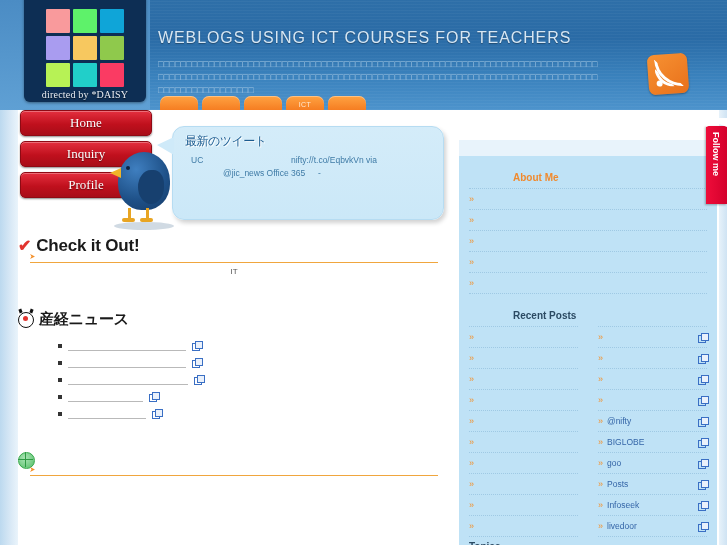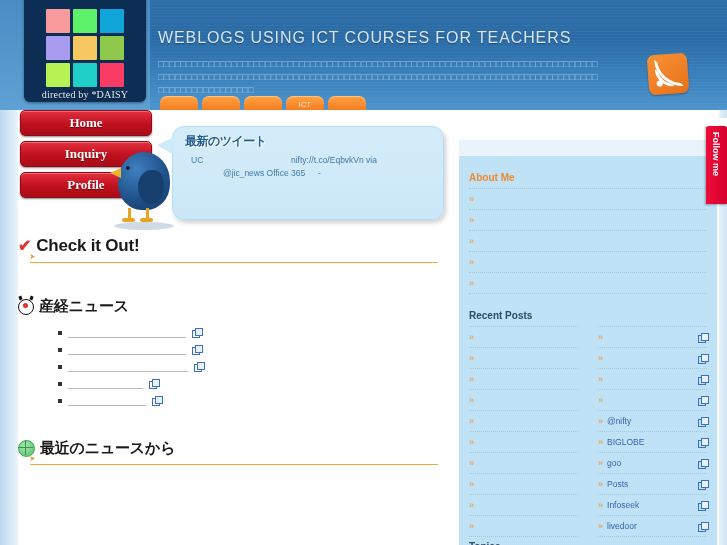--- a/index.html
+++ b/index.html
@@ -67,21 +67,21 @@
   .rss-icon .a2{width:22px;height:22px;}
 
   
   .tabs{position:absolute;left:160px;top:96px;height:16px;display:flex;gap:4px;}
   .tab{width:38px;height:16px;border-radius:7px 7px 0 0;
     background:linear-gradient(180deg,#ffa342 0%,#f4781d 100%);
     box-shadow:inset 0 1px 0 rgba(255,255,255,.35);
     color:#ffe9d2;font-size:7px;text-align:center;line-height:17px;letter-spacing:.4px;}
 
   
-  .navbtns{position:absolute;left:20px;top:110px;width:132px;font-weight:bold;}
+  .navbtns{position:absolute;left:20px;top:110px;width:132px;}
   .navbtn{display:block;width:130px;height:24px;margin-bottom:5px;border-radius:5px;
     background:linear-gradient(180deg,#e4303f 0%,#c0101d 55%,#a80d18 100%);
     border:1px solid #8f0a14;box-shadow:0 1px 2px rgba(0,0,0,.45),inset 0 1px 0 rgba(255,255,255,.3);
     color:#fff;font-family:"Liberation Serif",serif;font-size:13px;text-align:center;
     line-height:24px;cursor:pointer;text-shadow:0 1px 1px rgba(0,0,0,.5);}
   .nav-base{position:absolute;left:14px;top:106px;width:144px;height:92px;
     background:#0d2e54;border-radius:4px;z-index:-1;}
 
   
   .bird{position:absolute;left:108px;top:148px;width:72px;height:84px;}
@@ -98,21 +98,21 @@
   .bird .f1{left:14px;} .bird .f2{left:32px;}
   .bird .shadow{position:absolute;left:6px;top:74px;width:60px;height:8px;border-radius:50%;
     background:rgba(120,150,175,.35);}
 
   
   .balloon{position:absolute;left:172px;top:126px;width:270px;height:92px;
     background:linear-gradient(180deg,#d4ecf9 0%,#cbe8f8 100%);
     border:1px solid #b6dcf2;border-radius:12px;box-shadow:2px 3px 4px rgba(0,0,0,.18);}
   .balloon:after{content:"";position:absolute;left:-16px;top:10px;width:0;height:0;
     border-top:8px solid transparent;border-bottom:10px solid transparent;border-right:17px solid #cfeaf9;}
-  .balloon-title{position:absolute;left:12px;top:6px;font-size:12px;font-weight:bold;
+  .balloon-title{position:absolute;left:12px;top:6px;font-size:12px;font-weight:normal;
     color:#1c5c90;letter-spacing:-.5px;
     text-shadow:1px 1px 0 #fff,-1px 0 0 #eaf6fd;}
   .tw-row{position:absolute;font-size:8.5px;color:#3f7ba6;}
   .tw-a{left:18px;top:28px;}
   .tw-b{left:18px;top:41px;margin-left:32px;}
   .tw-c{left:118px;top:28px;}
   .tw-d{left:145px;top:41px;}
 
   
   .content{position:absolute;left:18px;top:236px;width:432px;}
@@ -144,21 +144,21 @@
   .extico .r2{position:absolute;left:3px;top:0;width:6px;height:6px;border:1px solid #3a6fc4;background:#eaf1fb;}
 
   .gap-a{height:34px;} .gap-b{height:30px;}
 
   
   .sidebar{position:absolute;left:459px;top:140px;width:258px;height:405px;
     background:#e8f3fb;}
   .sb-panel{position:absolute;left:0;top:16px;width:258px;height:389px;
     background:#bfe2f6;}
   .sb-inner{position:absolute;left:0;top:0;width:258px;}
-  .sb-head{font-size:10px;font-weight:bold;color:#f08a2e;padding:16px 0 5px 10px;}
+  .sb-head{font-size:10px;font-weight:bold;color:#f08a2e;padding:16px 0 5px 10px;margin-left:44px;}
   .sb-head.dark{color:#2b4a63;}
   .sb-rows{padding:0 10px;}
   .sb-row{height:20px;border-bottom:1px dotted #9fc9e4;display:flex;align-items:center;}
   .sb-row:first-child{border-top:1px dotted #9fc9e4;}
   .sb-bullet{color:#f4902a;font-size:9px;margin-right:4px;}
 
   .sb-two{display:flex;gap:0;padding:0 10px;}
   .sb-col{width:119px;}
   .sb-col.right{margin-left:20px;}
   .sb-row2{height:20px;border-bottom:1px dotted #9fc9e4;display:flex;align-items:center;
@@ -251,20 +251,21 @@
   <div class="content">
 
     <div>
       <div class="sec-title">
         <span class="ico-check">✔</span>
         <span>Check it Out!</span>
       </div>
       <div class="orange-rule">
         <span class="orange-bullet" style="top:-9px;left:0;"></span>
       </div>
+      <div class="small-center">IT</div>
     </div>
 
     <div class="gap-a"></div>
 
     <div>
       <div class="sec-title jp">
         <span class="ico-clock">
             <span></span>
           </span>
         <span>産経ニュース</span>
@@ -311,21 +312,20 @@
             </span>
         </li>
       </ul>
     </div>
 
     <div class="gap-b"></div>
 
     <div>
       <div class="sec-title jp">
         <span class="ico-globe"></span>
-        <span>最近のニュースから</span>
       </div>
       <div class="orange-rule">
         <span class="orange-bullet" style="top:-9px;left:0;"></span>
       </div>
     </div>
   </div>
 
   <div class="sidebar">
     <div class="sb-panel">
       <div class="sb-inner">

